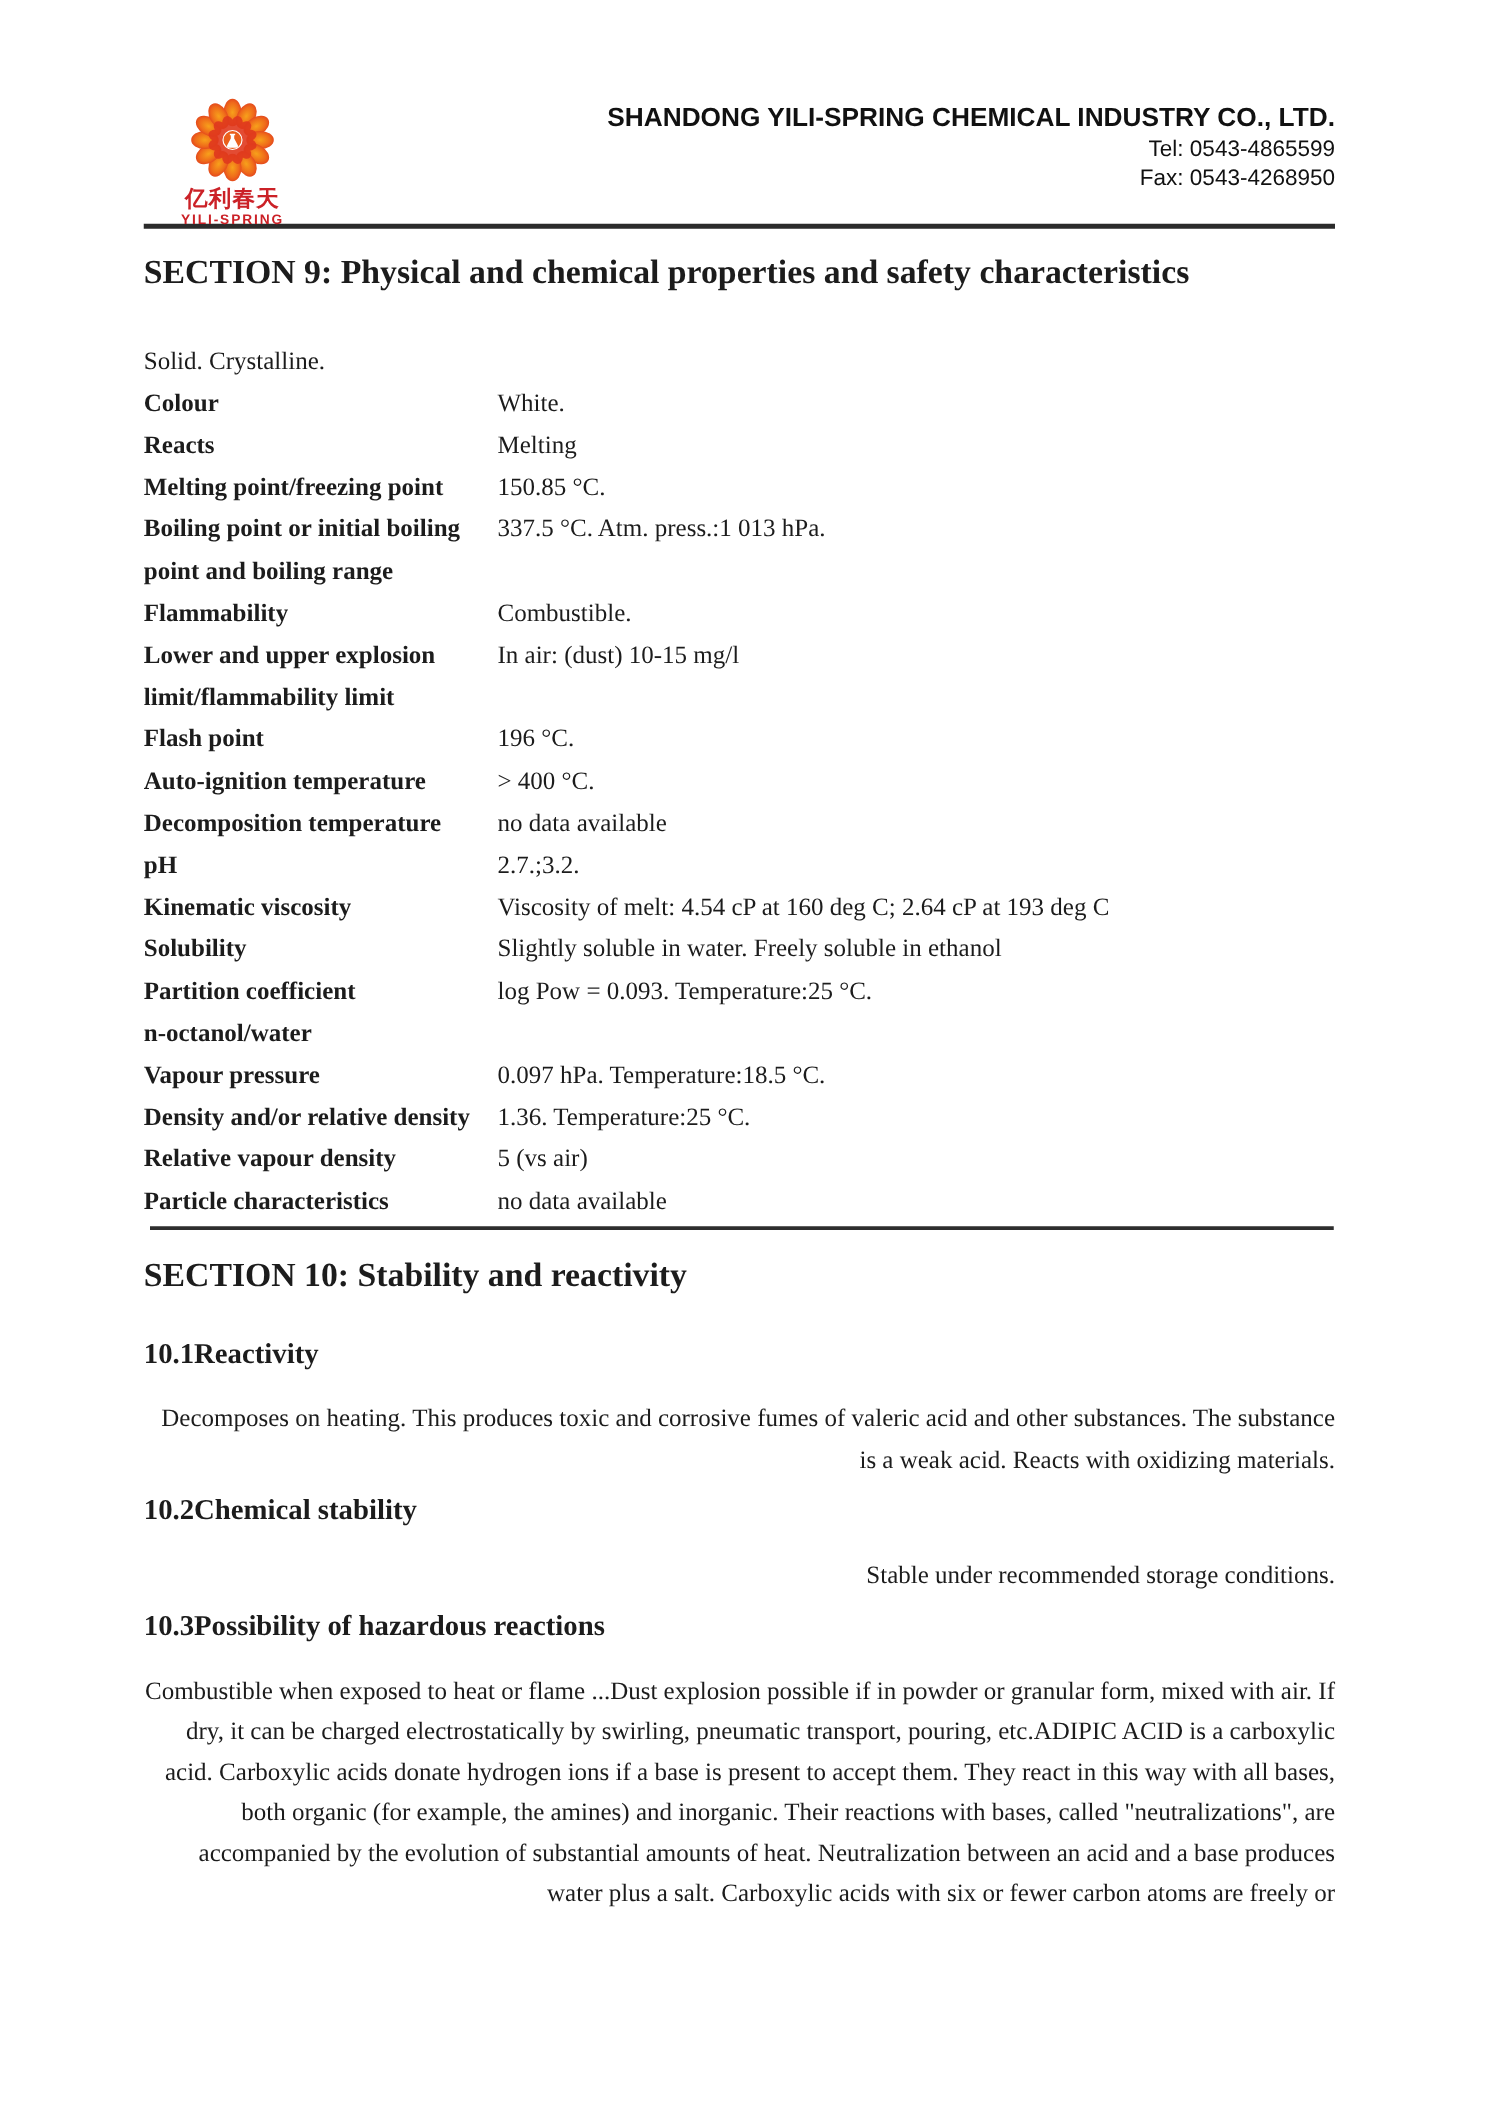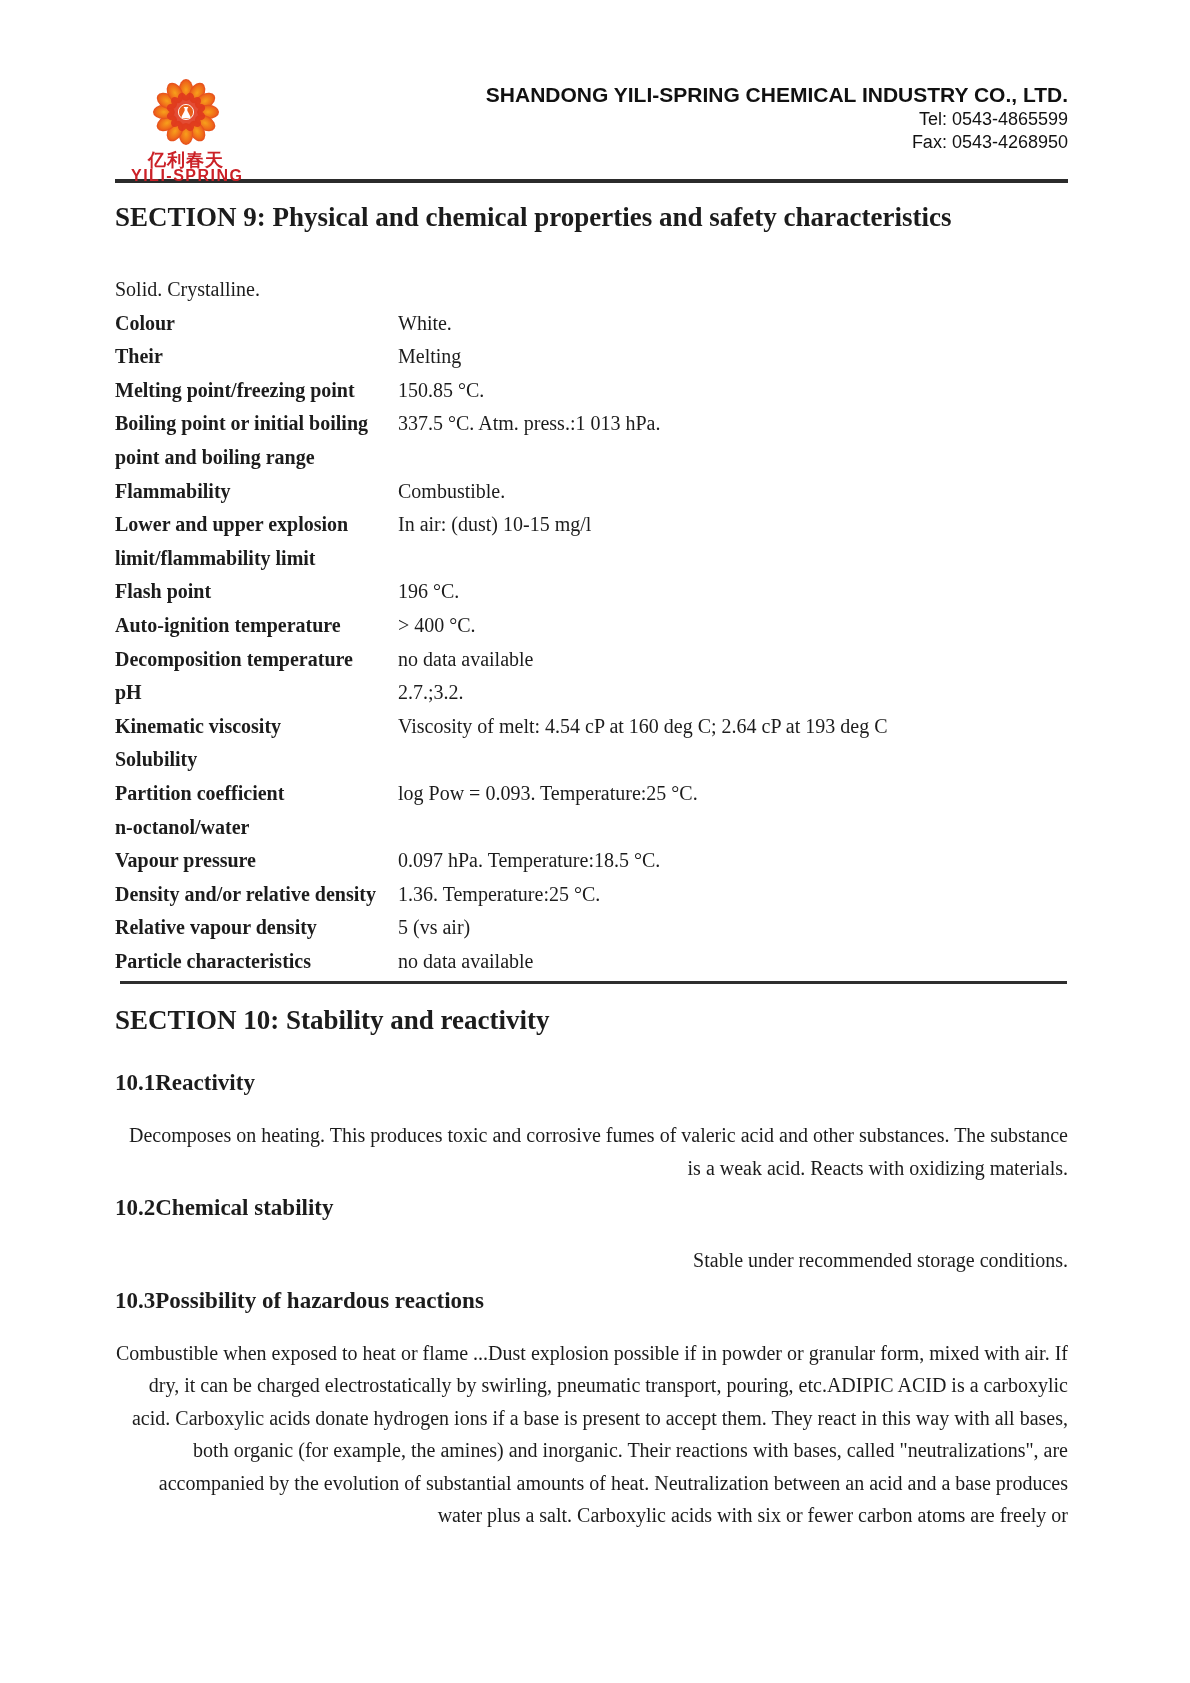--- a/index.html
+++ b/index.html
@@ -38,21 +38,21 @@
     font-weight: bold;
     font-size: 18px;
     line-height: 20px;
     color: #cb2127;
     letter-spacing: 1px;
     white-space: nowrap;
   }
   .logo-en {
     font-family: "Liberation Sans", sans-serif;
     font-weight: bold;
-    font-size: 16px;
+    font-size: 11px;
     line-height: 12px;
     letter-spacing: 1.5px;
     color: #cb2127;
     white-space: nowrap;
     text-align: center;
   }
   .company-block {
     position: absolute;
     right: 0;
     top: 82px;
@@ -188,21 +188,21 @@
 
     <div class="prop-table">
       <div class="prop-row">
         <div class="prop-value">Solid. Crystalline.</div>
       </div>
       <div class="prop-row">
         <div class="prop-label">Colour</div>
         <div class="prop-value">White.</div>
       </div>
       <div class="prop-row">
-        <div class="prop-label">Their</div>
+        <div class="prop-label">Reacts</div>
         <div class="prop-value">Melting</div>
       </div>
       <div class="prop-row">
         <div class="prop-label">Melting point/freezing point</div>
         <div class="prop-value">150.85 °C.</div>
       </div>
       <div class="prop-row">
         <div class="prop-label">Boiling point or initial boiling
 point and boiling range</div>
         <div class="prop-value">337.5 °C. Atm. press.:1 013 hPa.</div>
@@ -231,20 +231,21 @@
       <div class="prop-row">
         <div class="prop-label">pH</div>
         <div class="prop-value">2.7.;3.2.</div>
       </div>
       <div class="prop-row">
         <div class="prop-label">Kinematic viscosity</div>
         <div class="prop-value">Viscosity of melt: 4.54 cP at 160 deg C; 2.64 cP at 193 deg C</div>
       </div>
       <div class="prop-row">
         <div class="prop-label">Solubility</div>
+        <div class="prop-value">Slightly soluble in water. Freely soluble in ethanol</div>
       </div>
       <div class="prop-row">
         <div class="prop-label">Partition coefficient
 n-octanol/water</div>
         <div class="prop-value">log Pow = 0.093. Temperature:25 °C.</div>
       </div>
       <div class="prop-row">
         <div class="prop-label">Vapour pressure</div>
         <div class="prop-value">0.097 hPa. Temperature:18.5 °C.</div>
       </div>

